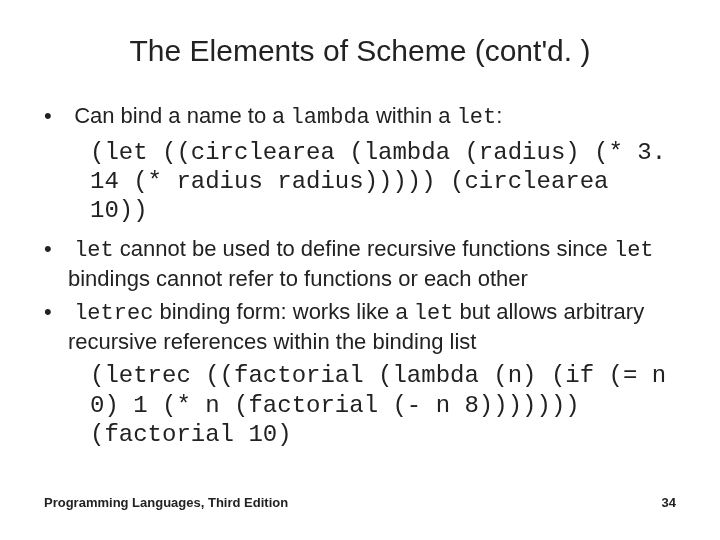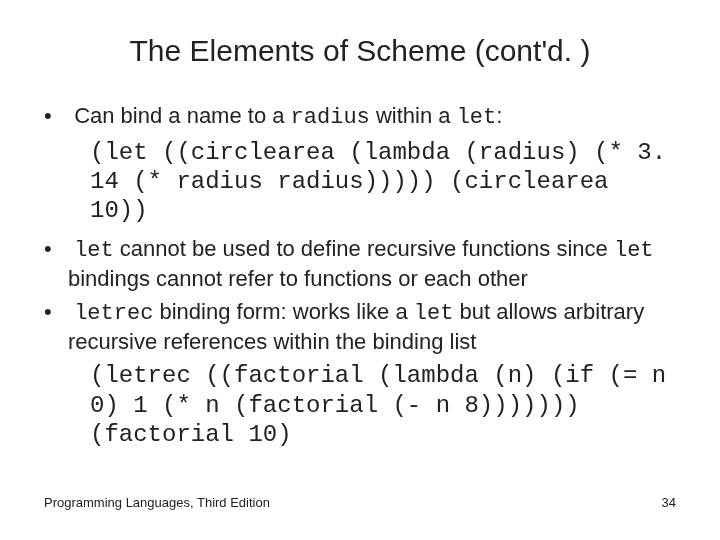--- a/index.html
+++ b/index.html
@@ -60,31 +60,32 @@
   }
   .footer {
     position: absolute;
     left: 44px;
     right: 44px;
     bottom: 30px;
     font-size: 13px;
     color: #222;
     display: flex;
     justify-content: space-between;
+    font-weight: bold;
   }
 </style>
 </head>
 <body>
 
 <div class="slide">
   <div class="title">The Elements of Scheme (cont'd. )</div>
 
   <ul class="top">
     <li>
-      <span>Can bind a name to a </span><span class="mono">radius</span><span> within a </span><span class="mono">let</span><span>:</span>
+      <span>Can bind a name to a </span><span class="mono">lambda</span><span> within a </span><span class="mono">let</span><span>:</span>
     </li>
   </ul>
 
   <div class="code">(let ((circlearea (lambda (radius) (* 3. 14 (* radius radius))))) (circlearea 10))</div>
 
   <ul class="top">
     <li>
       <span class="mono">let</span><span> cannot be used to define recursive functions since </span><span class="mono">let</span><span> bindings cannot refer to functions or each other</span>
     </li>
     <li>

